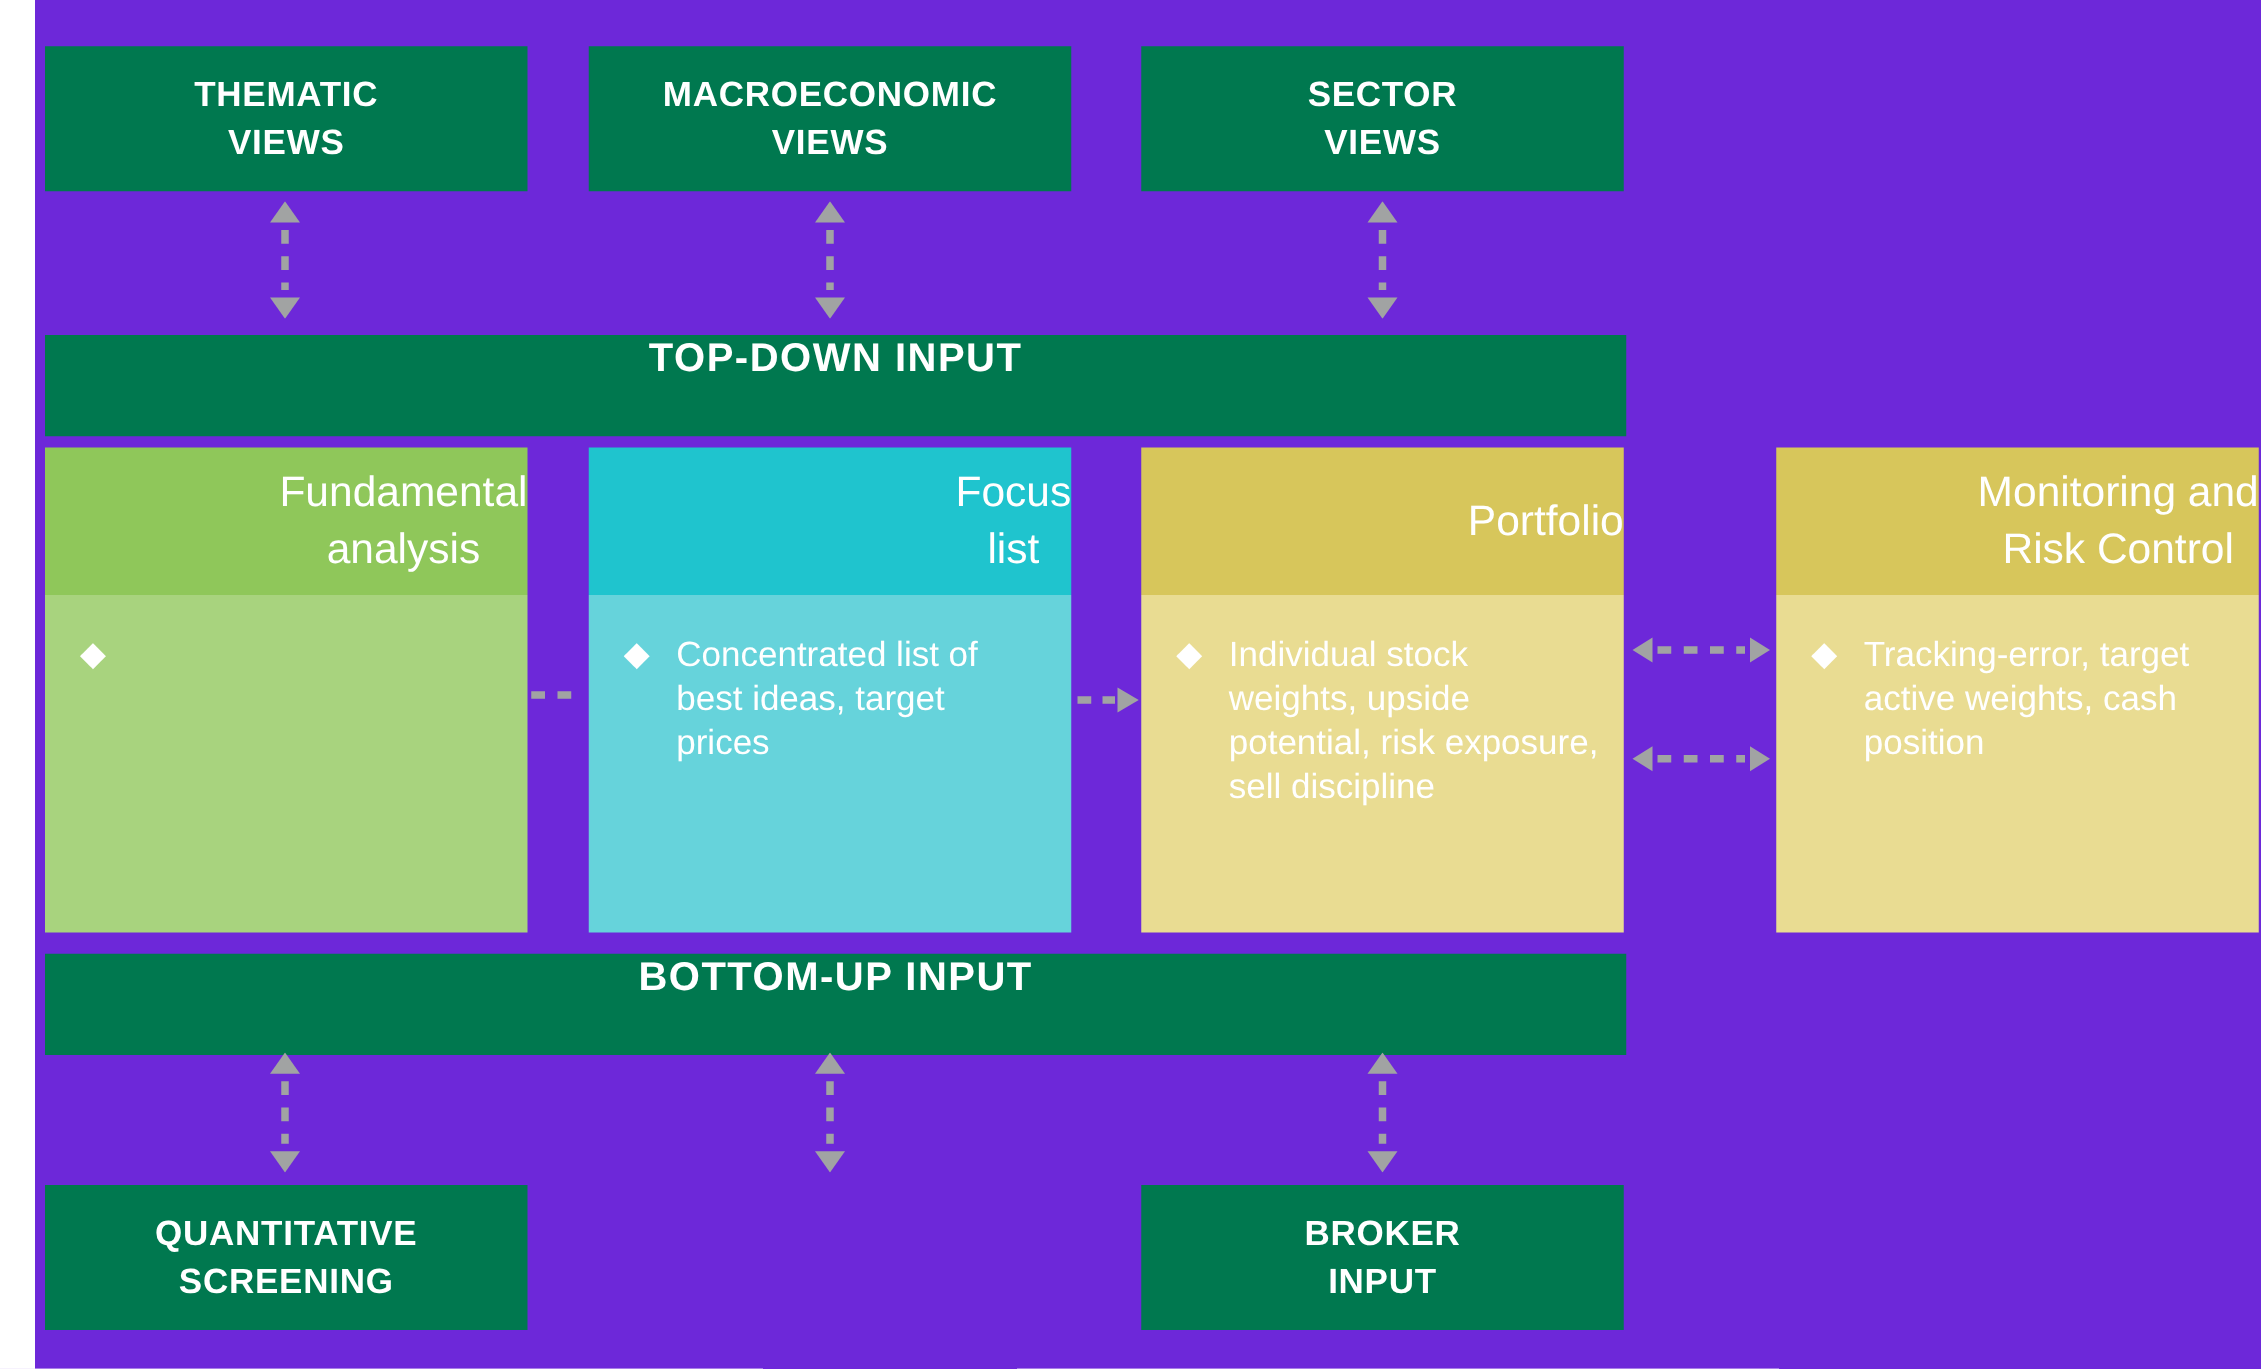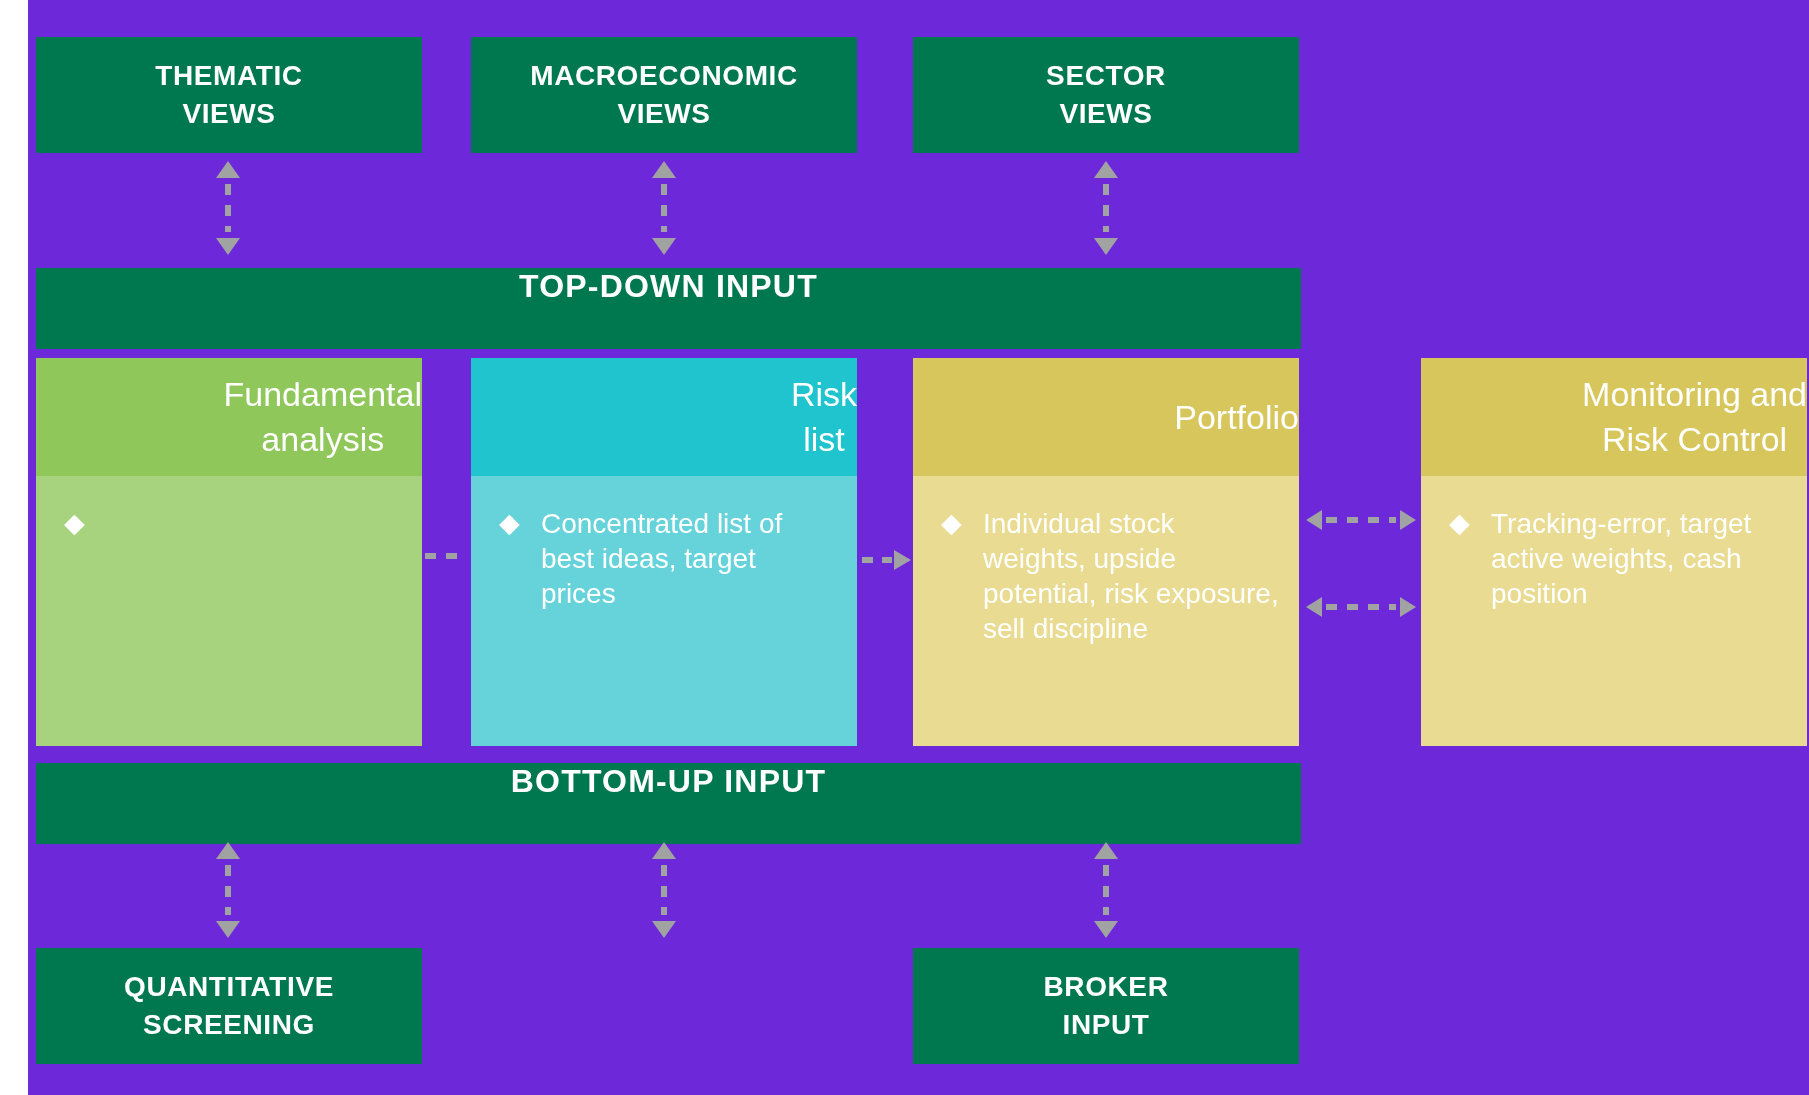--- a/index.html
+++ b/index.html
@@ -89,21 +89,21 @@
     <div class="col-header">
       <div><span>Fundamental</span><br><span>analysis</span></div>
     </div>
     <div class="col-body">
       <span class="bullet">◆</span>
     </div>
   </div>
 
   <div class="col abs cyan" style="left:443px">
     <div class="col-header">
-      <div><span>Risk</span><br><span>list</span></div>
+      <div><span>Focus</span><br><span>list</span></div>
     </div>
     <div class="col-body">
       <span class="bullet">◆</span>
       <div class="body-text">Concentrated list of best ideas, target prices</div>
     </div>
   </div>
 
   <div class="col abs yellow" style="left:885px">
     <div class="col-header">
       <div><span>Portfolio</span><br></div>

